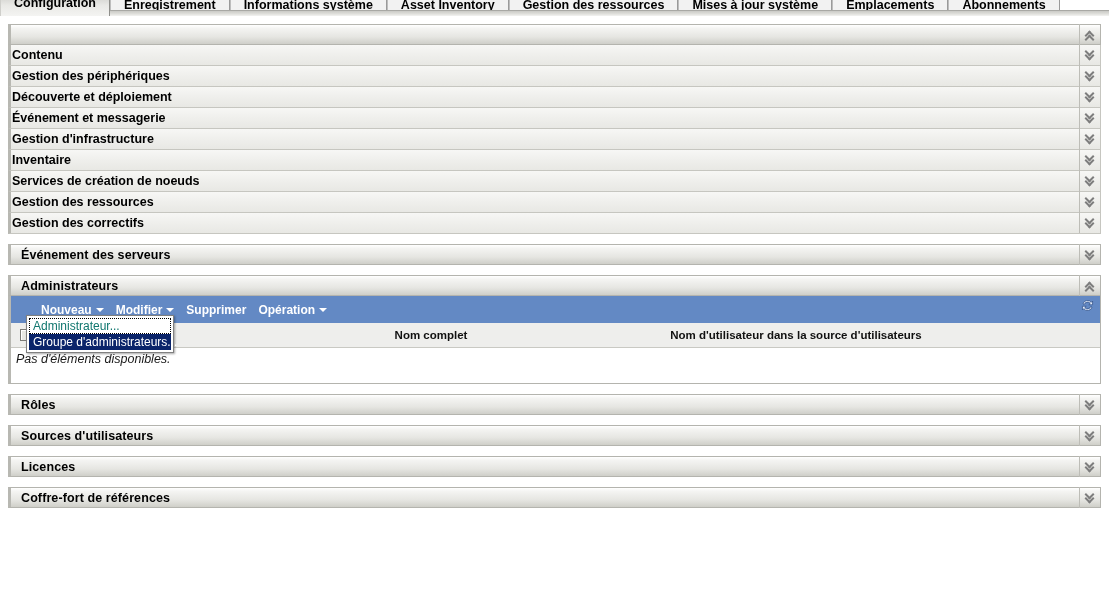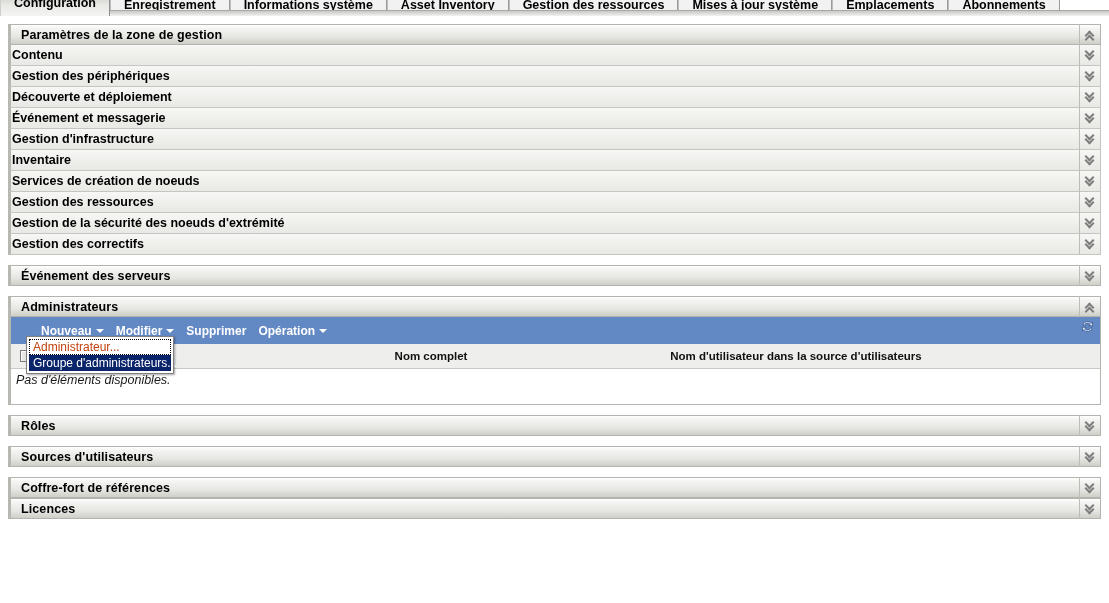--- a/index.html
+++ b/index.html
@@ -220,21 +220,21 @@
     border: 1px solid #808080;
     box-shadow: 1px 1px 2px rgba(0,0,0,0.35);
     padding: 2px;
     z-index: 50;
   }
   .menu-item {
     height: 16px;
     line-height: 16px;
     padding: 0 4px;
     font-size: 12px;
-    color: #c2410c;
+    color: #0f766e;
     white-space: nowrap;
     cursor: pointer;
   }
   .menu-item.focus {
     border: 1px dotted #000000;
     padding: 0 3px;
     height: 16px;
     line-height: 14px;
   }
   .menu-item.sel {
@@ -270,21 +270,20 @@
   <div class="tab">
     <span>Abonnements</span>
   </div>
   <div id="tabbar-underline"></div>
 </div>
 
 <div id="page">
 
   <div class="panel">
     <div class="panel-head">
-      <span class="title">Paramètres de la zone de gestion</span>
       <span class="chev-box">
         <span class="dchev up">
             <i></i>
             <i></i>
           </span>
       </span>
     </div>
 
     <div class="subrow">
       <span class="title">Contenu</span>
@@ -344,29 +343,20 @@
       <span class="title">Services de création de noeuds</span>
       <span class="chev-box">
           <span class="dchev down">
             <i></i>
             <i></i>
           </span>
         </span>
     </div>
     <div class="subrow">
       <span class="title">Gestion des ressources</span>
-      <span class="chev-box">
-          <span class="dchev down">
-            <i></i>
-            <i></i>
-          </span>
-        </span>
-    </div>
-    <div class="subrow">
-      <span class="title">Gestion de la sécurité des noeuds d'extrémité</span>
       <span class="chev-box">
           <span class="dchev down">
             <i></i>
             <i></i>
           </span>
         </span>
     </div>
     <div class="subrow">
       <span class="title">Gestion des correctifs</span>
       <span class="chev-box">
@@ -468,37 +458,37 @@
       <span class="title">Sources d'utilisateurs</span>
       <span class="chev-box">
           <span class="dchev down">
             <i></i>
             <i></i>
           </span>
         </span>
     </div>
   </div>
 
+  <div class="panel">
+    <div class="panel-head">
+      <span class="title">Licences</span>
+      <span class="chev-box">
+          <span class="dchev down">
+            <i></i>
+            <i></i>
+          </span>
+        </span>
+    </div>
+  </div>
+
   <div class="panel tight">
     <div class="panel-head">
       <span class="title">Coffre-fort de références</span>
       <span class="chev-box">
           <span class="dchev down">
             <i></i>
             <i></i>
           </span>
         </span>
     </div>
   </div>
 
-  <div class="panel">
-    <div class="panel-head">
-      <span class="title">Licences</span>
-      <span class="chev-box">
-          <span class="dchev down">
-            <i></i>
-            <i></i>
-          </span>
-        </span>
-    </div>
-  </div>
-
 </div>
 
 </body></html>

